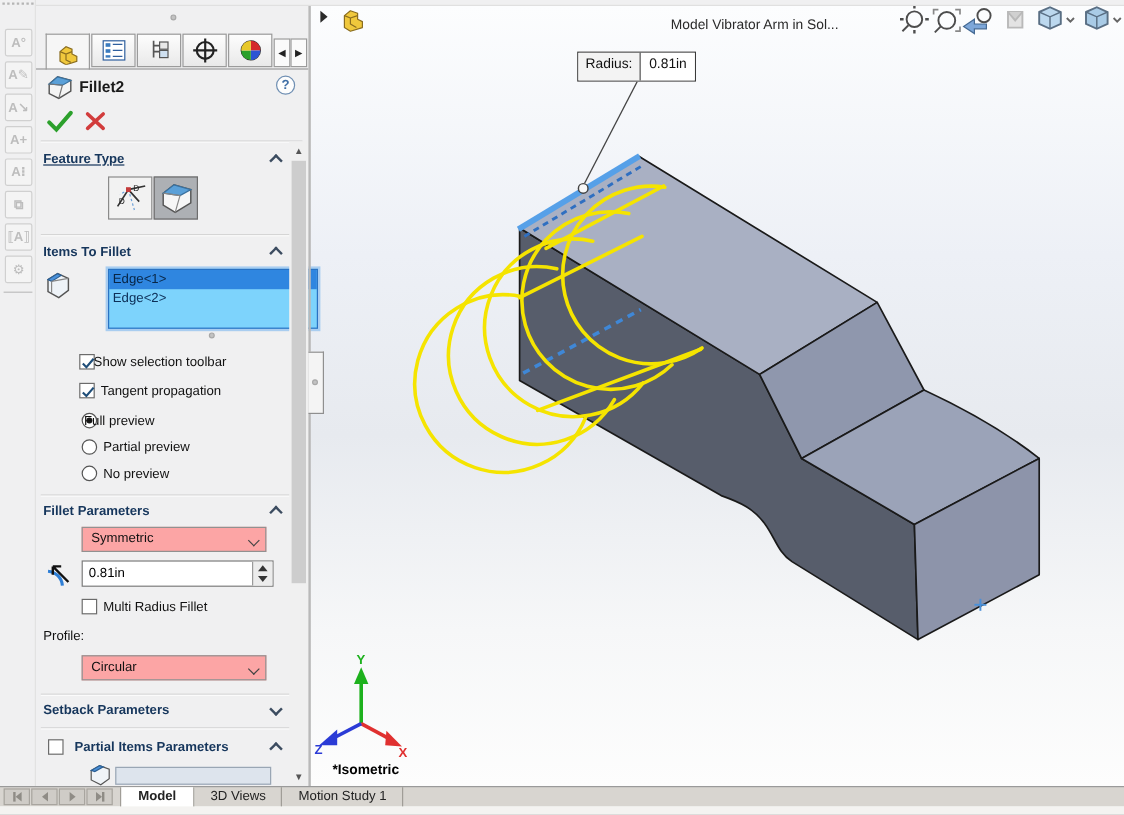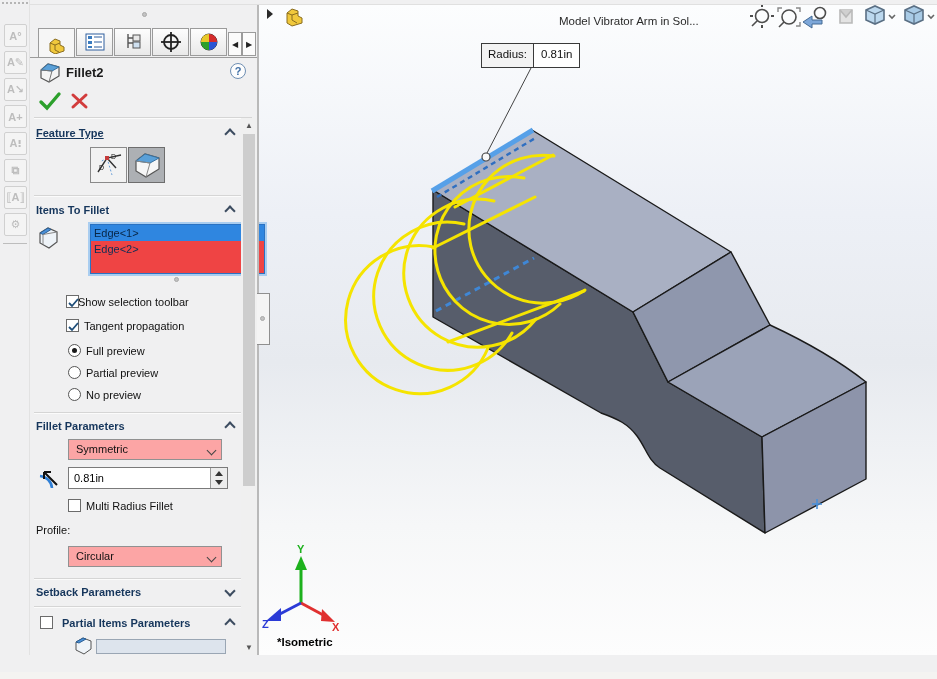--- a/index.html
+++ b/index.html
@@ -28,21 +28,21 @@
   .help{width:16px;height:16px;border:1.5px solid #6f8fb3;border-radius:50%;color:#3f6ea5;
         font-size:11px;font-weight:bold;display:flex;align-items:center;justify-content:center;background:#fdfdfd;}
   .hsep{left:4px;width:218px;height:2px;border-top:1px solid #d5d5d5;border-bottom:1px solid #fbfbfb;}
   .sect-label{font-weight:bold;color:#16365c;font-size:11px;}
   .chv{width:8px;height:8px;border-left:2px solid #3c4c60;border-bottom:2px solid #3c4c60;}
   .chv-u{transform:rotate(135deg);}
   .chv-d{transform:rotate(-45deg);}
   .ftbtn{width:37px;height:36px;border:1px solid #8a8a8a;background:#f2f2f2;
          display:flex;align-items:center;justify-content:center;}
   .ftbtn.sel{background:#adb0b4;border:1px solid #6d6d6d;}
-  #edgelist{left:60px;top:219px;width:175px;height:50px;background:#ef4444;border:1px solid #2a72c2;
+  #edgelist{left:60px;top:219px;width:175px;height:50px;background:#7dd3fc;border:1px solid #2a72c2;
             box-shadow:0 0 0 2px #a9cdf0;}
   .edgerow{height:16px;line-height:16px;padding-left:3px;color:#0d2f57;}
   .edgerow.sel{background:#2f86e0;color:#082646;}
   .cb{width:13px;height:13px;border:1px solid #6b6b6b;background:#fff;}
   .rb{width:13px;height:13px;border:1px solid #555;border-radius:50%;background:#fff;}
   .rb .dot{position:absolute;left:3px;top:3px;width:5px;height:5px;border-radius:50%;background:#1a1a1a;}
   .lbl{color:#111;}
   .combo{width:154px;height:21px;background:#fca5a5;border:1px solid #919191;
          line-height:19px;padding-left:7px;color:#111;}
   .combo .cchv{position:absolute;right:6px;top:7px;width:7px;height:7px;
@@ -302,21 +302,21 @@
     <div class="abs cb" style="left:36px;top:314px;">
       <svg width="13" height="13">
           <path d="M2 7 L5 10 L11 3" fill="none" stroke="#1f4e79" stroke-width="1.8"></path>
         </svg>
     </div>
     <div class="abs lbl" style="left:54px;top:315px;">Tangent propagation</div>
 
     <div class="abs rb" style="left:38px;top:339px;">
         <span class="dot"></span>
       </div>
-    <div class="abs lbl" style="left:56px;top:340px;">Full preview</div>
+    <div class="abs lbl" style="left:40px;top:340px;">Full preview</div>
     <div class="abs rb" style="left:38px;top:361px;"></div>
     <div class="abs lbl" style="left:56px;top:362px;">Partial preview</div>
     <div class="abs rb" style="left:38px;top:383px;"></div>
     <div class="abs lbl" style="left:56px;top:384px;">No preview</div>
     <div class="abs hsep" style="top:407px;"></div>
 
     <div class="abs sect-label" style="left:6px;top:415px;">Fillet Parameters</div>
     <div class="abs chv chv-u" style="left:196px;top:418px;"></div>
     <div class="abs combo" style="left:38px;top:434px;">
       <span>Symmetric</span>
@@ -360,15 +360,34 @@
     <div class="abs sarr" style="top:1px;">▲</div>
     <div class="abs" id="pthumb"></div>
     <div class="abs sarr" style="top:523px;">▼</div>
   </div>
 
   <div class="abs" id="splitter"></div>
   <div class="abs" id="splittab">
     <div class="abs griddot" style="left:3px;top:22px;"></div>
   </div>
 
+  <div class="abs" id="btabs">
+    <div class="abs navbtn" style="left:3px;">
+        <span class="tbar"></span>
+        <span class="tleft"></span>
+      </div>
+    <div class="abs navbtn" style="left:26px;">
+        <span class="tleft"></span>
+      </div>
+    <div class="abs navbtn" style="left:49px;">
+        <span class="tright"></span>
+      </div>
+    <div class="abs navbtn" style="left:72px;">
+        <span class="tright"></span>
+        <span class="tbar"></span>
+      </div>
+    <div class="abs btab active" style="left:100px;width:62px;">Model</div>
+    <div class="abs btab" style="left:163px;width:72px;">3D Views</div>
+    <div class="abs btab" style="left:236px;width:100px;">Motion Study 1</div>
+  </div>
   <div class="abs" id="bstrip"></div>
 
 </div>
 
 </body></html>

